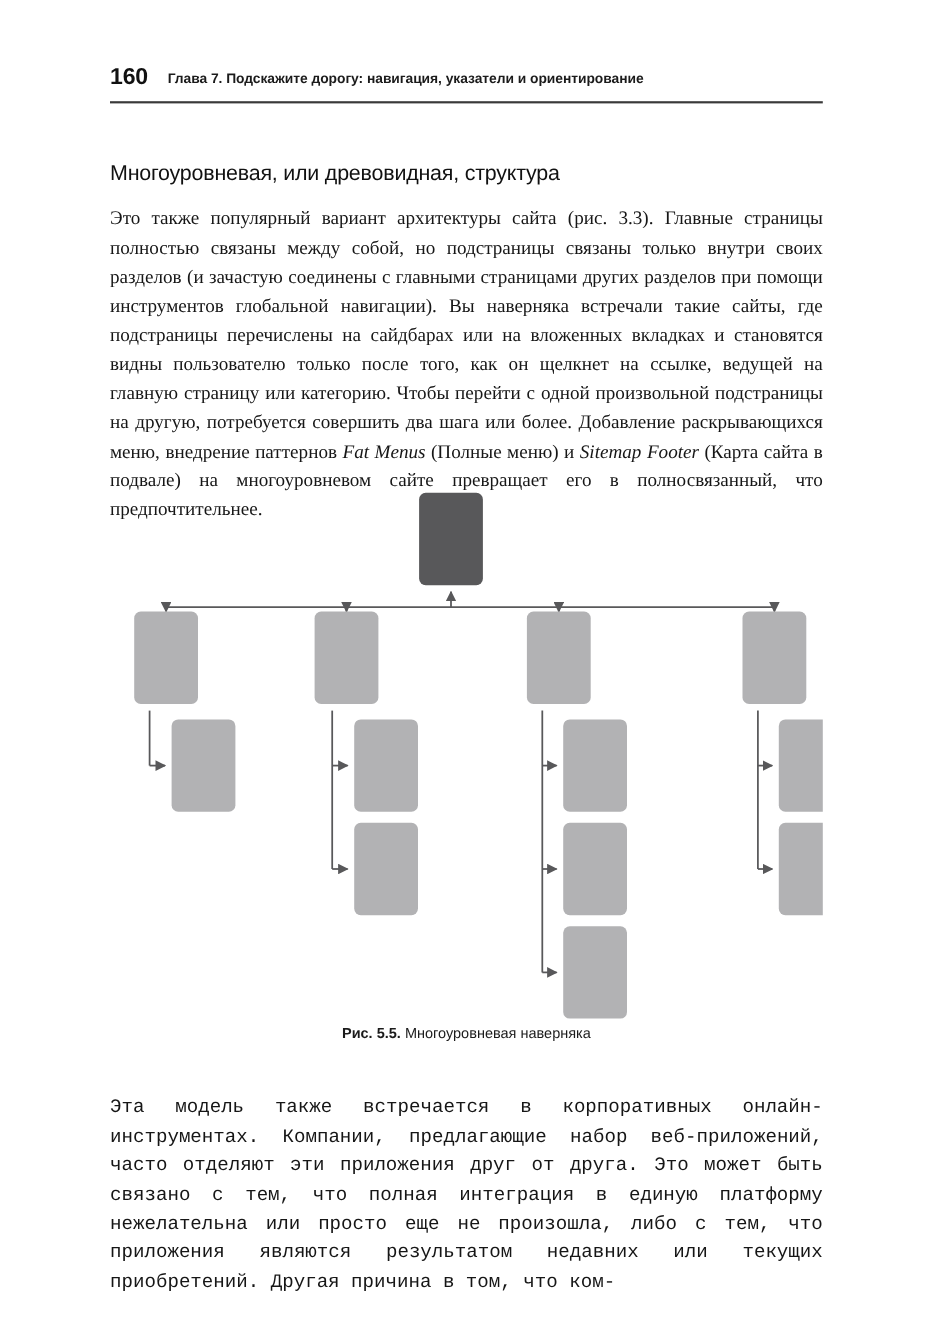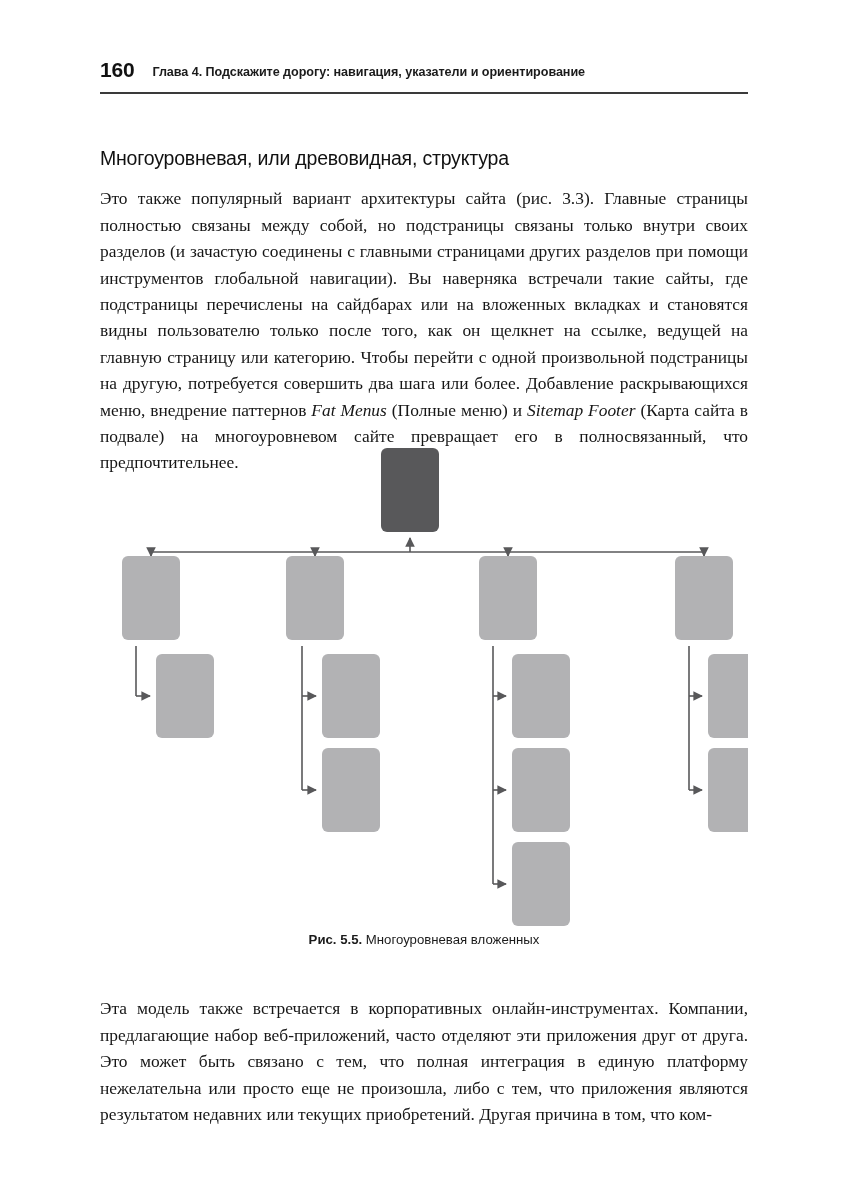--- a/index.html
+++ b/index.html
@@ -75,21 +75,21 @@
     left: 100px;
     width: 648px;
     font-size: 17.4px;
     line-height: 26.4px;
     text-align: justify;
     text-justify: inter-word;
     color: #161616;
     hyphens: manual;
   }
   #para-1 { top: 168px; }
-  #para-2 { top: 978px; }
+  #para-2 { top: 978px; font-family: Liberation Mono, monospace; }
   .para i { font-style: italic; }
 
   
   .figure {
     position: absolute;
     left: 100px;
     top: 440px;
     width: 648px;
     height: 505px;
   }
@@ -106,21 +106,21 @@
   }
   .fig-caption b { font-weight: bold; }
 </style>
 </head>
 <body>
 
 <div class="page">
 
   <div class="header">
     <span class="folio">160</span>
-    <span class="chapter-title">Глава 4. Подскажите дорогу: навигация, указатели и ориентирование</span>
+    <span class="chapter-title">Глава 7. Подскажите дорогу: навигация, указатели и ориентирование</span>
   </div>
   <div class="rule"></div>
 
   <h2 class="h2">Многоуровневая, или древовидная, структура</h2>
 
   <p class="para" id="para-1"><span>Это также популярный вариант архитектуры сайта (рис. 3.3). Главные страницы полностью связаны между собой, но подстраницы связаны только внутри своих разделов (и зачастую соединены с главными страницами других разделов при помощи инструментов глобальной навигации). Вы наверняка встречали такие сайты, где подстраницы перечислены на сайдбарах или на вложенных вкладках и становятся видны пользователю только после того, как он щелкнет на ссылке, ведущей на главную страницу или категорию. Чтобы перейти с одной произвольной подстраницы на другую, потребуется совершить два шага или более. Добавление раскрывающихся меню, внедрение паттернов </span><i>Fat Menus</i><span> (Полные меню) и </span><i>Sitemap Footer</i><span> (Карта сайта в подвале) на многоуровневом сайте превращает его в полносвязанный, что предпочтительнее.</span></p>
 
   <div class="figure">
     <svg class="fig-svg" width="648" height="500" viewBox="0 0 648 500">
       <defs>
@@ -169,19 +169,19 @@
       <rect x="222" y="308" width="58" height="84" rx="6" ry="6" fill="#b2b2b4"></rect>
       <rect x="412" y="214" width="58" height="84" rx="6" ry="6" fill="#b2b2b4"></rect>
       <rect x="412" y="308" width="58" height="84" rx="6" ry="6" fill="#b2b2b4"></rect>
       <rect x="412" y="402" width="58" height="84" rx="6" ry="6" fill="#b2b2b4"></rect>
       <rect x="608" y="214" width="58" height="84" rx="6" ry="6" fill="#b2b2b4"></rect>
       <rect x="608" y="308" width="58" height="84" rx="6" ry="6" fill="#b2b2b4"></rect>
     </svg>
 
     <div class="fig-caption">
       <b>Рис. 5.5.</b>
-      <span>Многоуровневая вложенных</span>
+      <span>Многоуровневая наверняка</span>
     </div>
   </div>
 
   <p class="para" id="para-2">Эта модель также встречается в корпоративных онлайн-инструментах. Компании, предлагающие набор веб-приложений, часто отделяют эти приложения друг от друга. Это может быть связано с тем, что полная интеграция в единую платформу нежелательна или просто еще не произошла, либо с тем, что приложения являются результатом недавних или текущих приобретений. Другая причина в том, что ком-</p>
 
 </div>
 
 </body></html>

